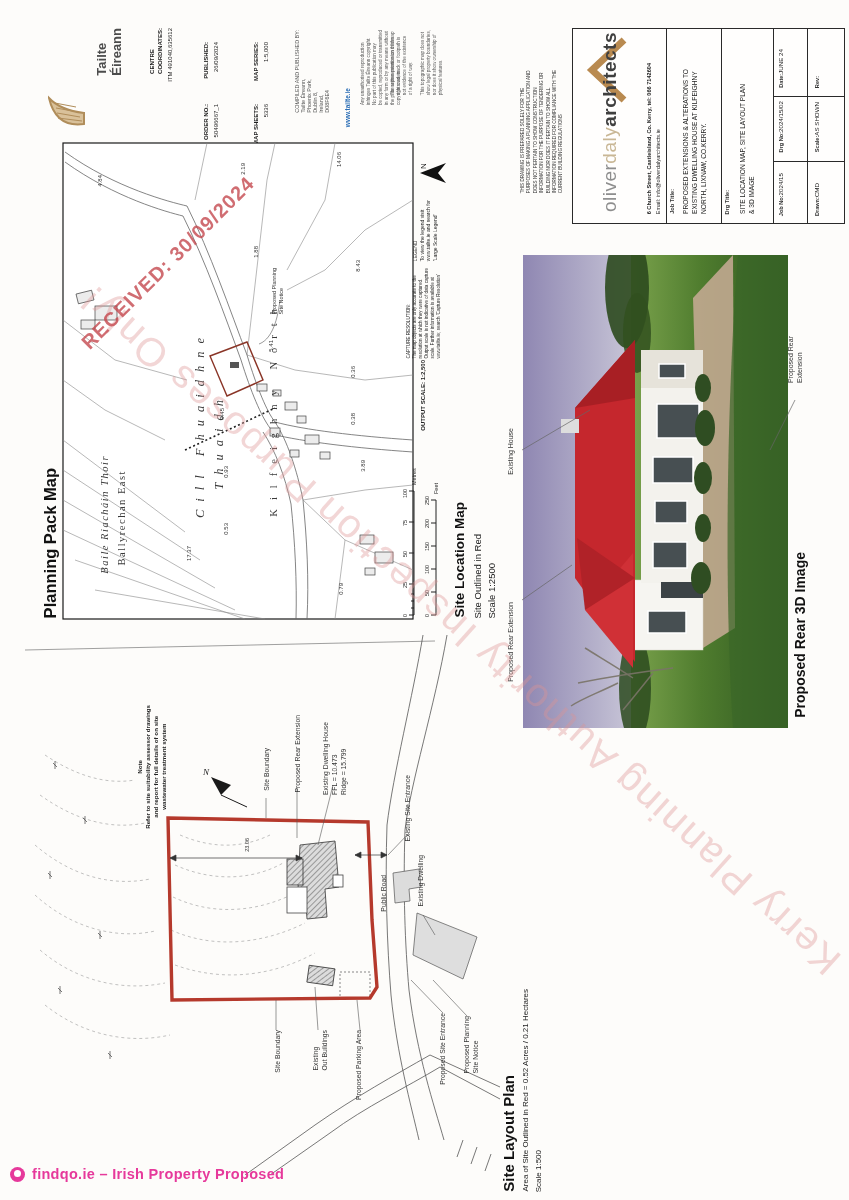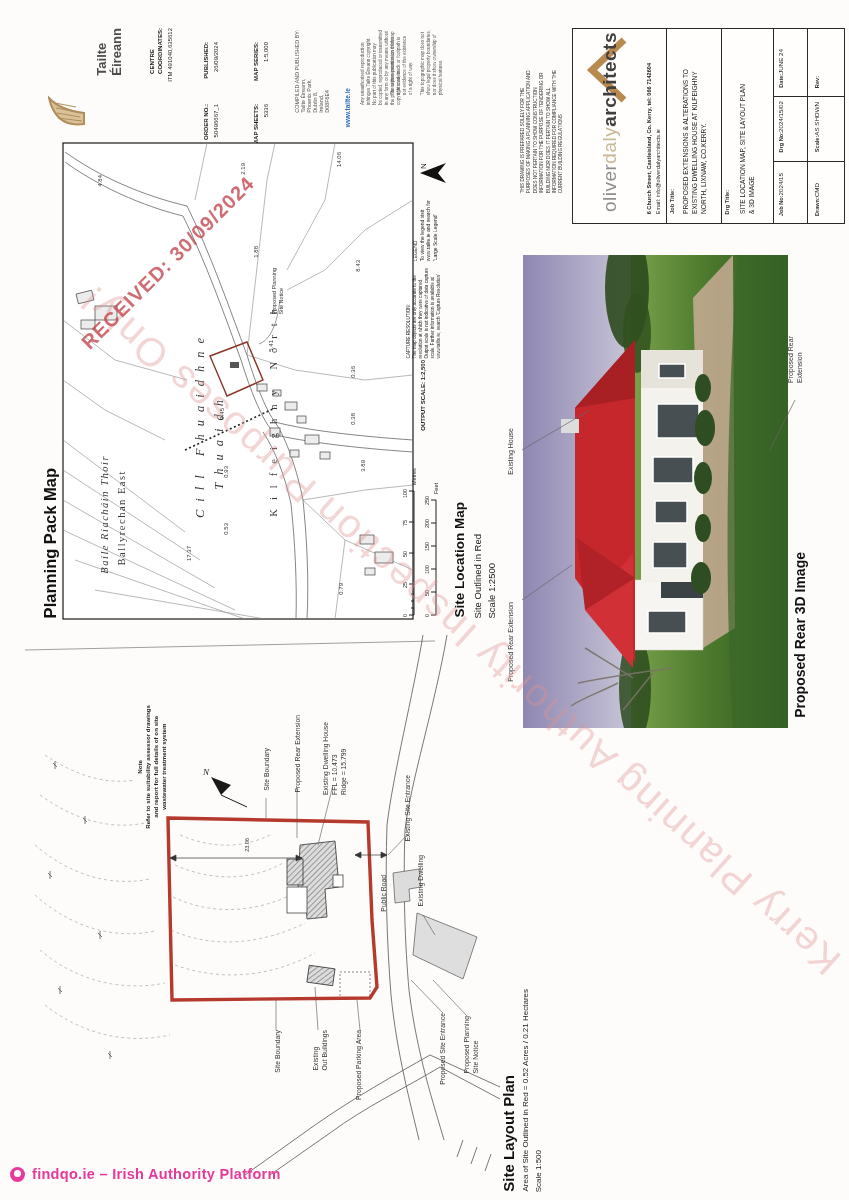--- a/index.html
+++ b/index.html
@@ -434,21 +434,21 @@
 
   <div class="v lt1" style="left:500px;bottom:8px;">Site Layout Plan</div>
   <div class="v lt2" style="left:521px;bottom:8px;">Area of Site Outlined in Red = 0.52 Acres / 0.21 Hectares</div>
   <div class="v lt2" style="left:534px;bottom:8px;">Scale 1:500</div>
 
   <div id="received">RECEIVED: 30/09/2024</div>
   <div id="watermark">Kerry Planning Authority      Inspection Purposes Only!</div>
 
   <div id="footer">
     <span class="icon"></span>
-    <span class="txt">findqo.ie – Irish Authority Platform</span>
+    <span class="txt">findqo.ie – Irish Property Proposed</span>
   </div>
 
 <div class="v parcel" style="left: 97px; top: 175px;">4.84</div>
     <div class="v parcel" style="left: 240px; top: 163px;">2.19</div>
     <div class="v parcel" style="left: 336px; top: 152px;">14.06</div>
     <div class="v parcel" style="left: 253px; top: 246px;">1.88</div>
     <div class="v parcel" style="left: 355px; top: 260px;">8.43</div>
     <div class="v parcel" style="left: 268px; top: 340px;">5.41</div>
     <div class="v parcel" style="left: 350px; top: 366px;">0.36</div>
     <div class="v parcel" style="left: 219px; top: 408px;">0.45</div>

